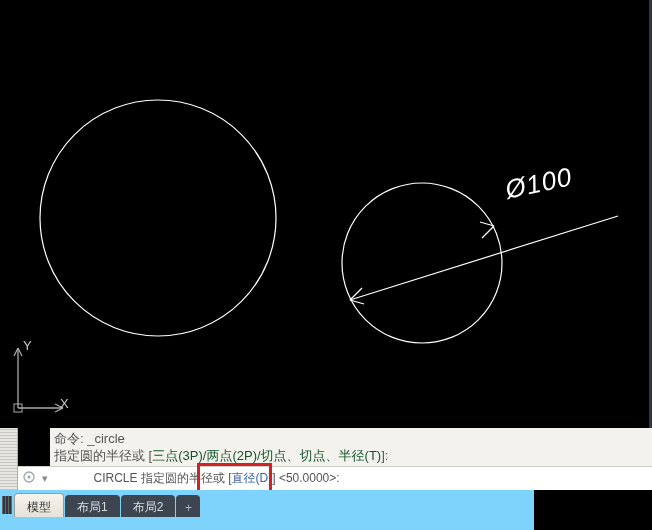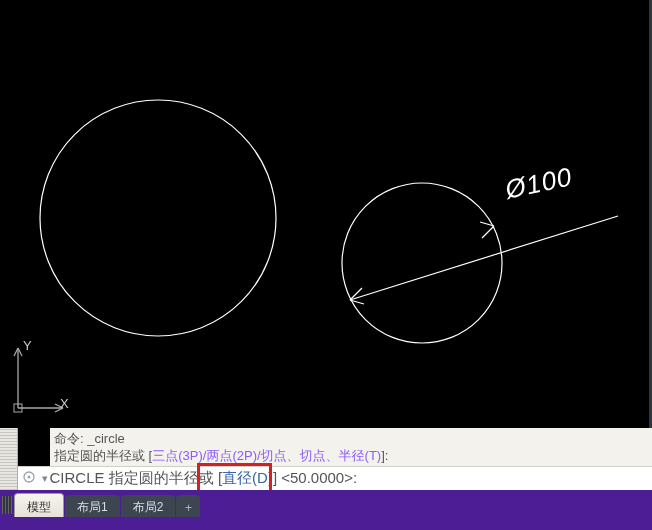--- a/index.html
+++ b/index.html
@@ -88,22 +88,23 @@
   color: #888;
   font-size: 12px;
 }
 .cmd-chevron {
   color: #888;
   padding: 0 2px;
   font-size: 11px;
 }
 .cmd-text {
   color: #555;
-  font-size: 15px;
+  font-size: 12px;
   white-space: nowrap;
+  margin-left: 44px;
 }
 .cmd-keyword {
   color: #555;
   font-weight: normal;
 }
 .cmd-option-link {
   color: #3a65a6;
 }
 .cmd-cursor-input {
   flex: 1;
@@ -115,23 +116,23 @@
 }
 .red-callout {
   position: absolute;
   border: 3px solid #d42020;
   pointer-events: none;
 }
 .tab-bar {
   position: absolute;
   top: 490px;
   left: 0;
-  width: 652px;
+  width: 534px;
   height: 40px;
-  background: #4c1d95;
+  background: #7dd3fc;
 }
 .tab-handle {
   position: absolute;
   left: 2px;
   top: 6px;
   width: 10px;
   height: 18px;
   background: repeating-linear-gradient(
     90deg,
     #666, #666 1px, #2f3640 1px, #2f3640 3px
@@ -209,21 +210,21 @@
   </div>
 
   <div class="vsplit"></div>
 </div>
 
 <div class="command-panel">
   <div class="cmd-drag"></div>
   <div class="cmd-history">
     <div>命令: _circle</div>
     <div>
-      <span>指定圆的半径或 [</span><span style="color:#8b5cf6">三点(3P)/两点(2P)/切点、切点、半径(T)</span><span>]:</span>
+      <span>指定圆的半径或 [</span><span style="color:#14532d">三点(3P)/两点(2P)/切点、切点、半径(T)</span><span>]:</span>
     </div>
   </div>
   <div class="cmd-input-row">
     <span class="cmd-icon">
       <svg width="14" height="14" viewBox="0 0 14 14">
           <circle cx="7" cy="7" r="5" fill="none" stroke="#9aa4b0" stroke-width="1.3"></circle>
           <circle cx="7" cy="7" r="1.5" fill="#9aa4b0"></circle>
         </svg>
     </span>
     <span class="cmd-chevron">▾</span>

